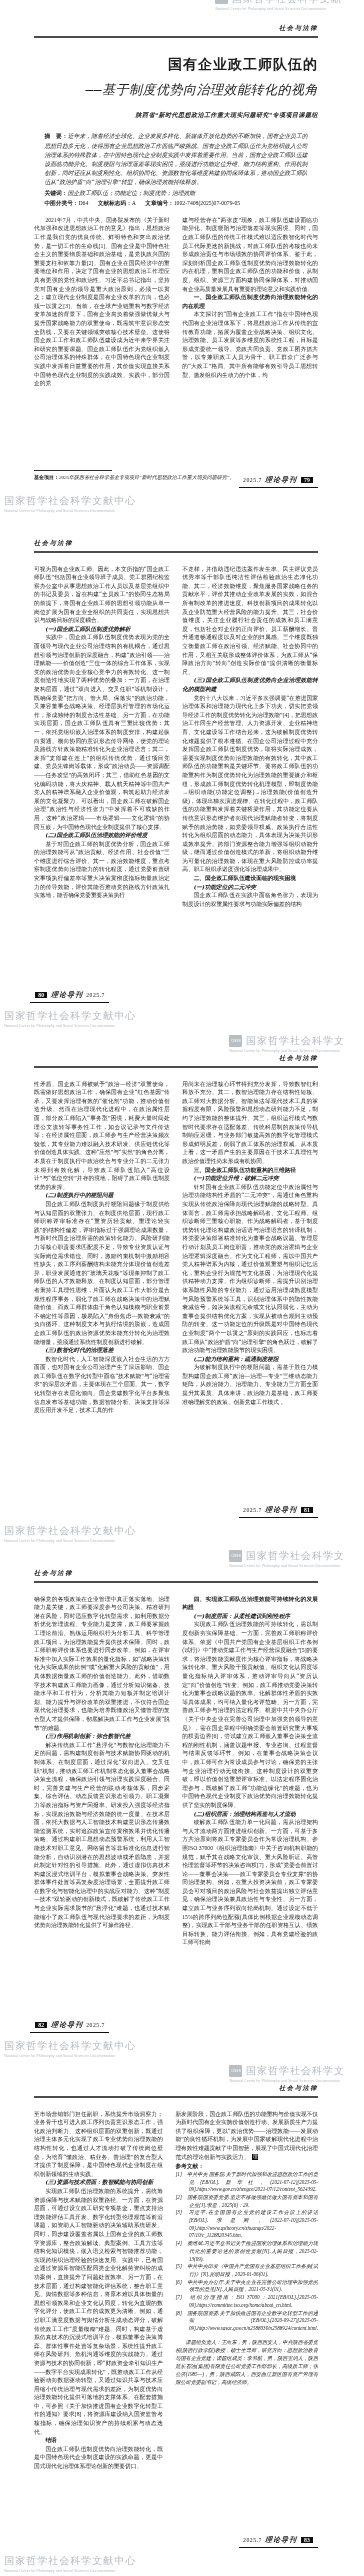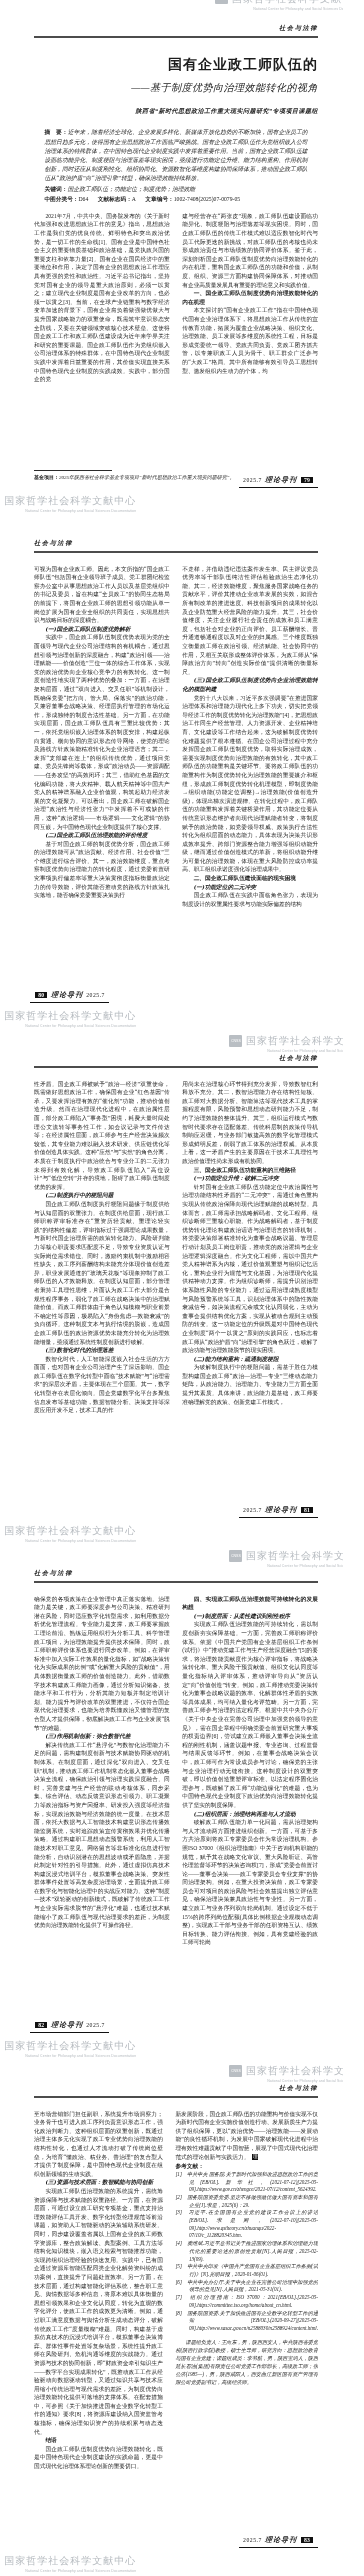--- a/index.html
+++ b/index.html
@@ -9,21 +9,21 @@
   .inner{position:absolute;left:34px;right:25px;top:0;}
   
   .phead{margin-top:24px;}
   .phead .sec{font-size:6.2px;font-weight:bold;font-style:italic;letter-spacing:1.6px;font-family:"DejaVu Serif",serif;}
   .phead.right .sec{display:block;text-align:right;}
   .phead.left .sec{display:block;text-align:left;}
   .phead .rule{height:2.1px;background:#4c4c4c;margin-top:2.6px;}
   
   .titleblk{text-align:right;margin-top:15.6px;}
   .title{font-size:14px;font-weight:bold;line-height:23px;letter-spacing:1px;}
-  .subtitle{font-size:10px;font-style:italic;margin-top:5.2px;letter-spacing:0.5px;}
+  .subtitle{font-size:13px;font-style:italic;margin-top:5.2px;letter-spacing:0.5px;font-family:Liberation Mono, monospace;}
   .author{font-size:6px;font-weight:bold;font-style:italic;margin-top:11.5px;letter-spacing:0.5px;}
   
   .abs{margin:12.5px 10.4px 0 10.4px;font-size:5.8px;line-height:9.2px;text-align:justify;font-style:italic;}
   .abs b{font-style:normal;font-weight:bold;}
   .kw{margin:1px 10.4px 0 10.4px;font-size:5.8px;line-height:9.2px;font-style:italic;}
   .kw b{font-style:normal;}
   .meta{margin:1px 10.4px 0 10.4px;font-size:5.7px;line-height:9.2px;}
   .meta b{font-weight:bold;}
   .meta .gap{display:inline-block;width:9.4px;}
   
@@ -47,21 +47,21 @@
   .fn-text b{font-style:normal;}
   
   .pfoot{position:absolute;bottom:27px;font-size:5.7px;}
   .pfoot .wrap{display:inline-block;border-bottom:1.6px solid #111;padding:0 4.2px 2.1px 4.2px;}
   .pfoot.odd{right:25px;text-align:right;}
   .pfoot.even{left:30px;text-align:left;}
   .pfoot .numbox{display:inline-block;background:#111;color:#fff;font-weight:bold;padding:0 3.1px;margin:0 1px;}
   .pfoot .script{font-family:"DejaVu Serif",serif;font-style:italic;font-weight:bold;font-size:7px;letter-spacing:1px;display:inline-block;transform:skewX(-6deg);margin:0 3.1px;}
   .pfoot .yr{letter-spacing:0.5px;}
   
-  .wm{position:absolute;color:#b5babf;pointer-events:none;text-align:right;}
+  .wm{position:absolute;color:#b5babf;pointer-events:none;}
   .wm .row{display:flex;align-items:center;gap:3.6px;}
   .wm-logo{width:13px;height:11.5px;background:#b9bec3;color:#fff;font-size:3.6px;display:flex;align-items:center;justify-content:center;border-radius:1px;font-family:"Liberation Sans",sans-serif;}
   .wm .cn{font-size:10px;letter-spacing:1px;font-family:"Liberation Sans","DejaVu Sans",sans-serif;}
   .wm .en{font-size:3.5px;font-family:"Liberation Sans",sans-serif;letter-spacing:0.1px;margin-top:1px;}
   .wm-top{top:4.2px;right:-35px;}
   .wm-top.clip{top:-8.3px;right:-21px;}
   .wm-bottom{left:4.2px;bottom:2.1px;}
 </style>
 </head>
 <body>

